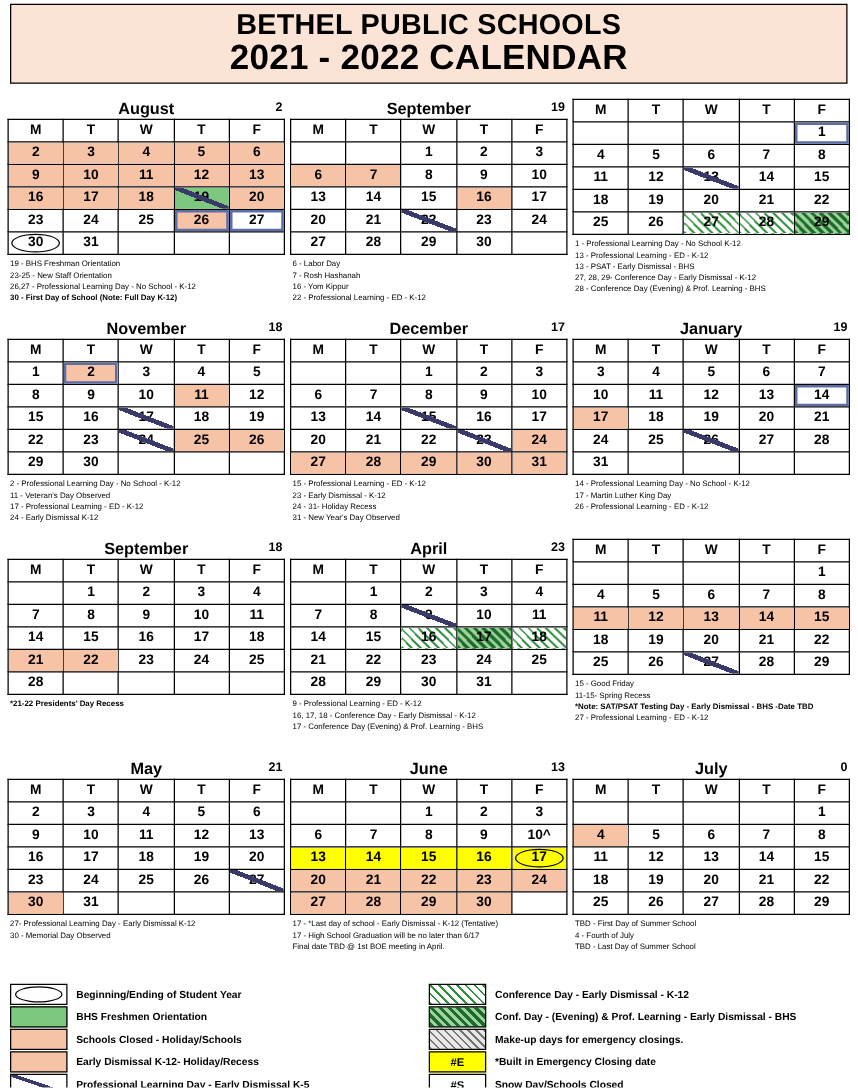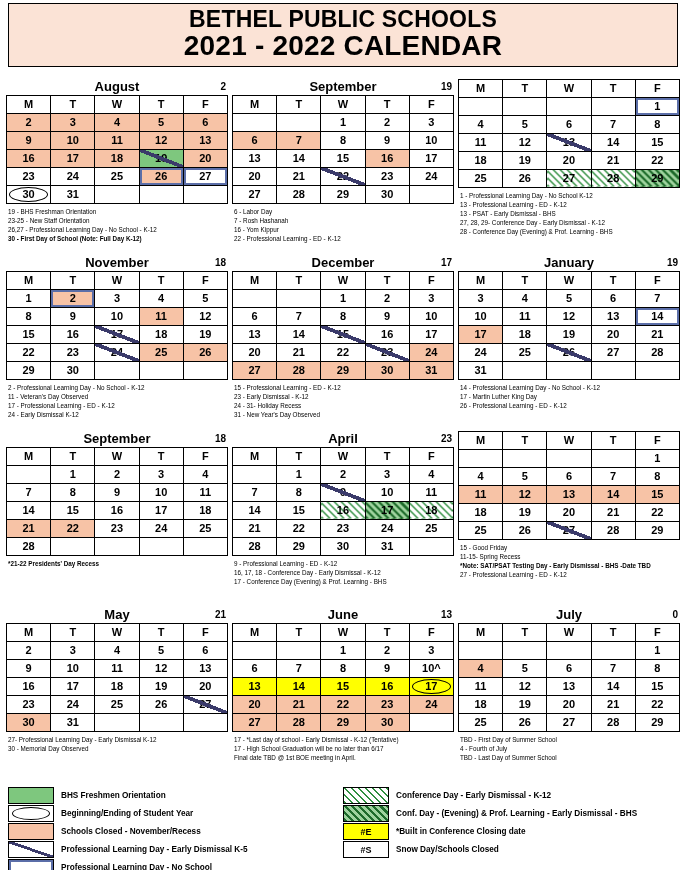--- a/index.html
+++ b/index.html
@@ -792,52 +792,60 @@
             <div>4 - Fourth of July</div>
             <div>TBD - Last Day of Summer School</div>
           </div>
         </div>
       </div>
     </div>
 
   <div class="legend">
     <div class="legcol" id="legend-left">
         <div class="legrow">
+          <div class="swatch sw-oval"></div>
+          <div class="legtext">Beginning/Ending of Student Year</div>
+        </div>
+        <div class="legrow">
           <div class="swatch f-green"></div>
           <div class="legtext">BHS Freshmen Orientation</div>
         </div>
         <div class="legrow">
-          <div class="swatch sw-oval"></div>
-          <div class="legtext">Beginning/Ending of Student Year</div>
-        </div>
-        <div class="legrow">
           <div class="swatch f-peach"></div>
-          <div class="legtext">Schools Closed - November/Recess</div>
+          <div class="legtext">Schools Closed - Holiday/Schools</div>
+        </div>
+        <div class="legrow">
+          <div class="swatch f-peach"></div>
+          <div class="legtext">Early Dismissal K-12- Holiday/Recess</div>
         </div>
         <div class="legrow">
           <div class="swatch sw-diag"></div>
           <div class="legtext">Professional Learning Day - Early Dismissal K-5</div>
         </div>
         <div class="legrow">
           <div class="swatch sw-box"></div>
           <div class="legtext">Professional Learning Day - No School</div>
         </div>
       </div>
     <div class="legcol" id="legend-right">
         <div class="legrow">
           <div class="swatch d-hatch"></div>
           <div class="legtext">Conference Day - Early Dismissal - K-12</div>
         </div>
         <div class="legrow">
           <div class="swatch d-hatch2"></div>
           <div class="legtext">Conf. Day - (Evening) &amp; Prof. Learning - Early Dismissal - BHS</div>
         </div>
         <div class="legrow">
+          <div class="swatch d-grey"></div>
+          <div class="legtext">Make-up days for emergency closings.</div>
+        </div>
+        <div class="legrow">
           <div class="swatch sw-ye">#E</div>
-          <div class="legtext">*Built in Conference Closing date</div>
+          <div class="legtext">*Built in Emergency Closing date</div>
         </div>
         <div class="legrow">
           <div class="swatch sw-hs">#S</div>
           <div class="legtext">Snow Day/Schools Closed</div>
         </div>
       </div>
   </div>
 
 </div>
 

